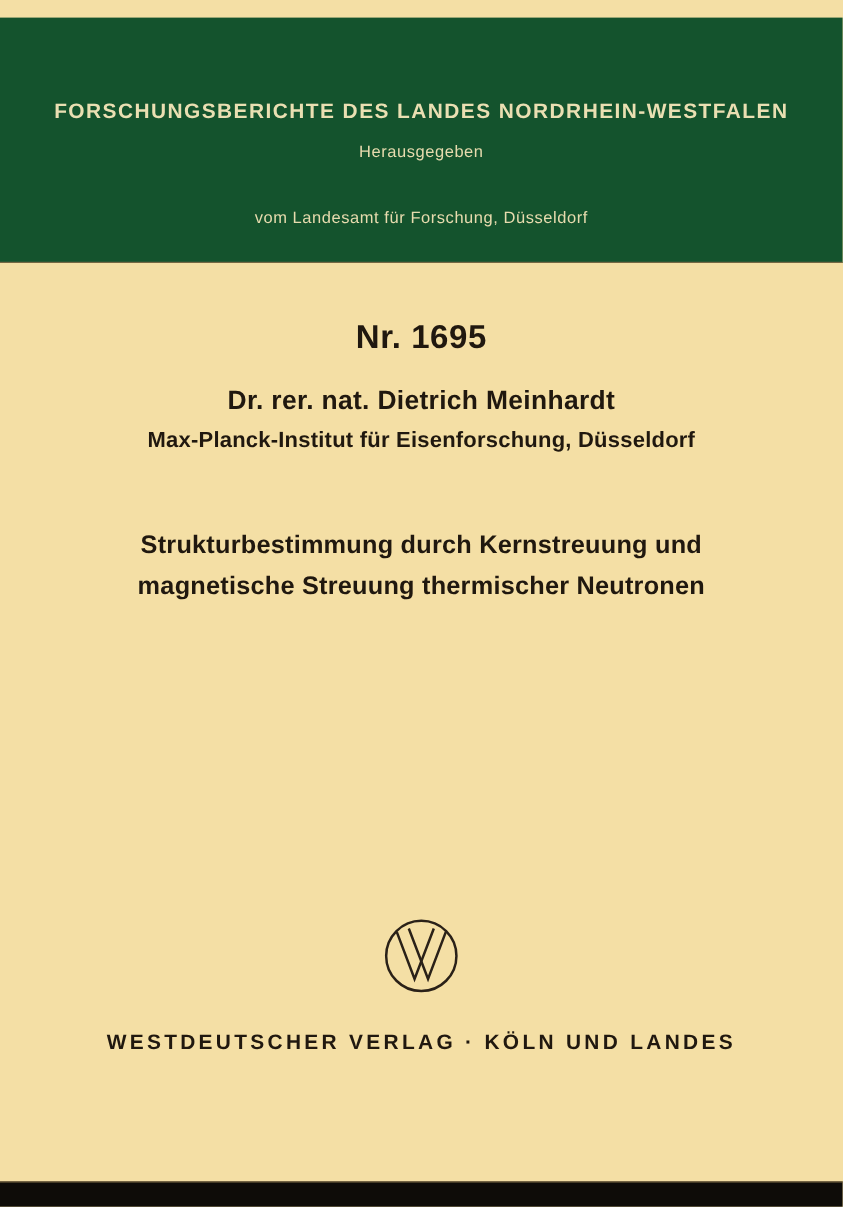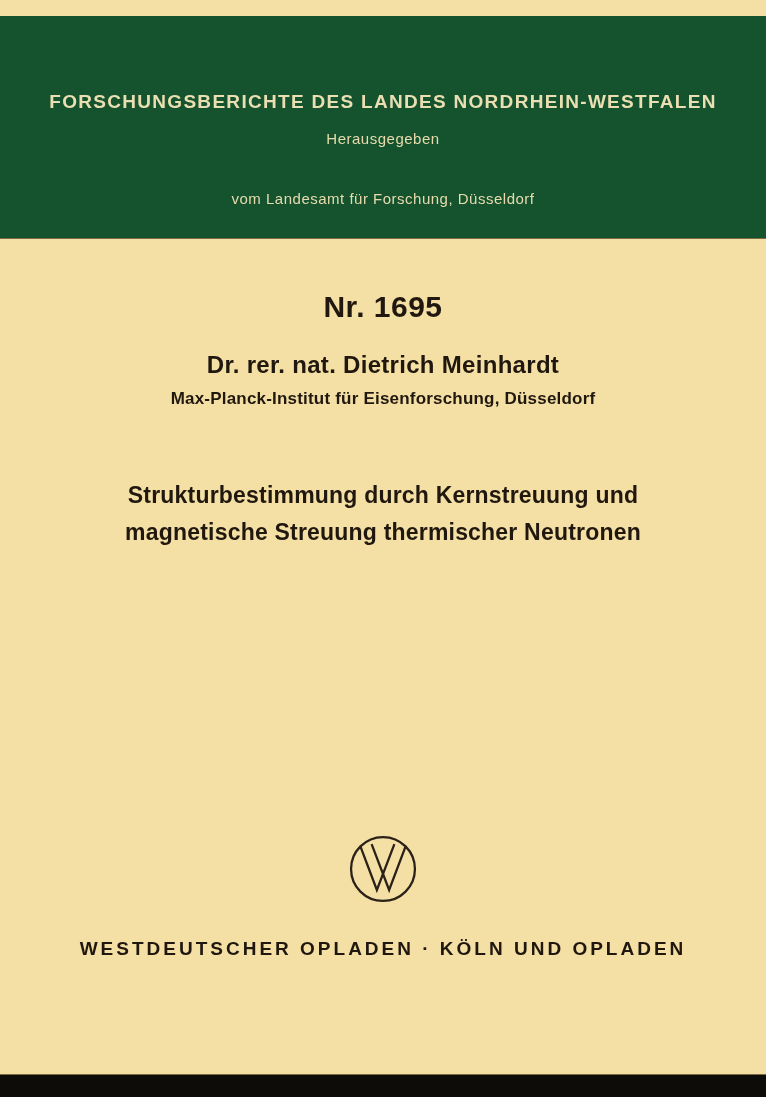--- a/index.html
+++ b/index.html
@@ -34,21 +34,21 @@
     line-height: 18px;
   }
   .band-line.l1 { top: 114px; text-align: center; }
   .band-line.l2 { top: 144px; }
   .band-line.l3 { top: 174px; }
 
   
   .ink { color: #20180f; }
   .report-number { top: 290px; font-size: 30px; font-weight: 700; letter-spacing: 0.5px; }
   .author-name  { top: 351px; font-size: 24px; font-weight: 700; letter-spacing: 0.3px; }
-  .author-affil { top: 389px; font-size: 17px; font-weight: 700; letter-spacing: 0.2px; }
+  .author-affil { top: 389px; font-size: 20px; font-weight: 700; letter-spacing: 0.2px; }
   .main-title   { top: 477px; font-size: 23px; font-weight: 700; line-height: 37px; letter-spacing: 0.2px; }
 
   
   .logo-wrap {
     position: absolute;
     top: 834px; left: 50%;
     width: 70px; height: 70px;
     transform: translateX(-50%);
   }
   .logo-wrap svg { display: block; width: 70px; height: 70px; }
@@ -91,17 +91,17 @@
   </div>
 
   <div class="logo-wrap">
     <svg viewBox="0 0 80 80" fill="none" stroke="#2a2118" stroke-width="2.6">
       <circle cx="40" cy="40" r="36.5"></circle>
       <polyline points="14.5,15 33,64 53,11.5" stroke-linejoin="miter"></polyline>
       <polyline points="27,11.5 47,64 65.5,15" stroke-linejoin="miter"></polyline>
     </svg>
   </div>
 
-  <div class="abs imprint">WESTDEUTSCHER OPLADEN · KÖLN UND OPLADEN</div>
+  <div class="abs imprint">WESTDEUTSCHER VERLAG · KÖLN UND LANDES</div>
 
   <div class="band-bottom"></div>
 
 </div>
 
 </body></html>

